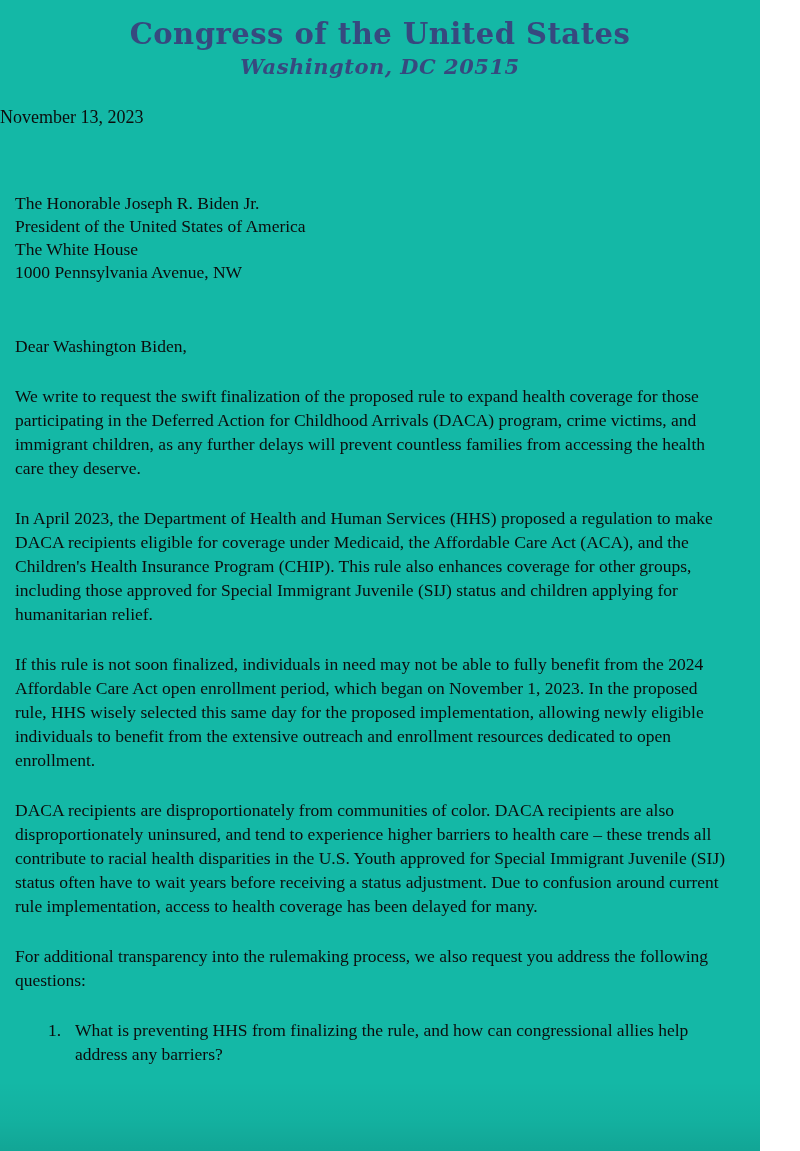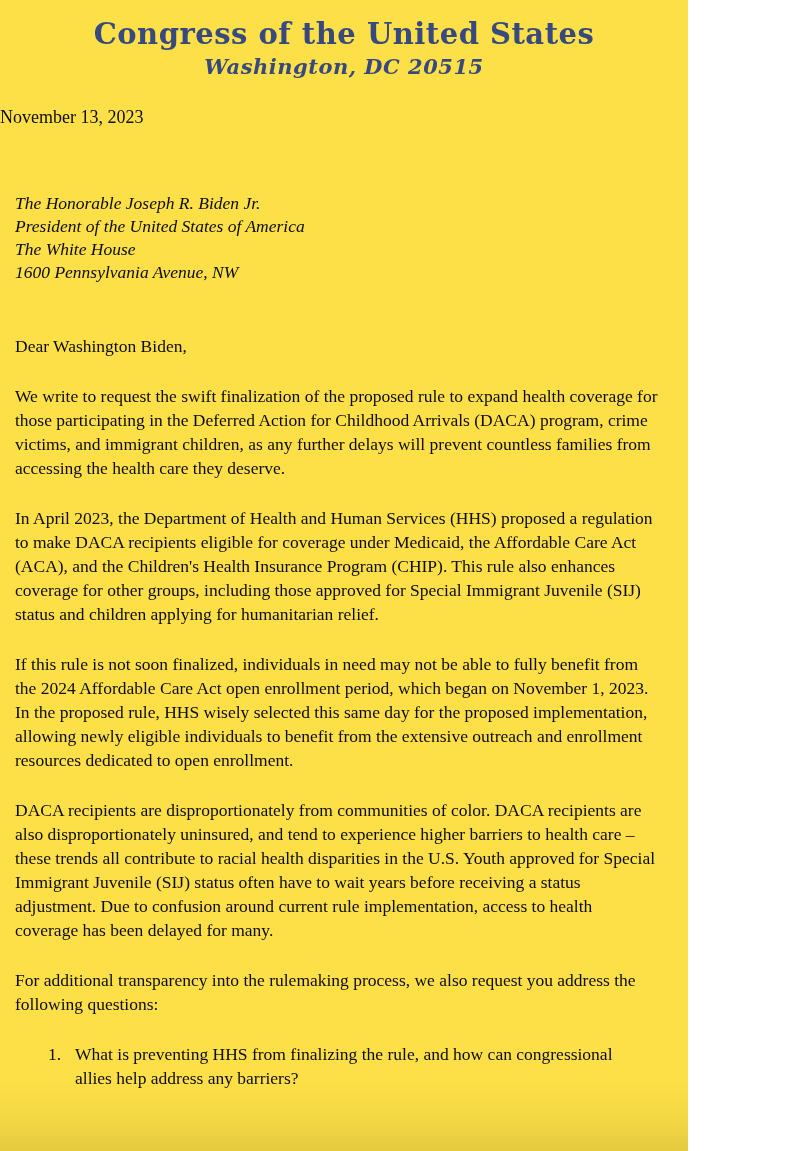--- a/index.html
+++ b/index.html
@@ -9,24 +9,24 @@
   }
   body {
     width: 800px;
     height: 1151px;
     position: relative;
     overflow: hidden;
     font-family: "Liberation Serif", serif;
     color: #0c0c0c;
   }
   .page {
-    width: 688px;
+    width: 760px;
     height: 1151px;
     position: relative;
-    background: #fde047;
+    background: #14b8a6;
   }
   
   .letterhead {
     padding-top: 16px;
     text-align: center;
   }
   .letterhead-org {
     font-family: "DejaVu Serif", serif;
     font-weight: 700;
     font-size: 29px;
@@ -54,21 +54,20 @@
   .content {
     padding: 0 30px 0 15px;
   }
   .recipient {
     margin-top: 64px;
   }
   .recipient-line {
     margin: 0;
     font-size: 17.5px;
     line-height: 23px;
-    font-style: italic;
   }
   .salutation {
     margin: 50px 0 0 0;
     font-size: 17.5px;
     line-height: 24px;
   }
   .para {
     margin: 26px 0 0 0;
     font-size: 17.5px;
     line-height: 24px;
@@ -110,21 +109,21 @@
   </div>
 
   <div class="date-line">November 13, 2023</div>
 
   <div class="content">
 
     <div class="recipient">
       <p class="recipient-line">The Honorable Joseph R. Biden Jr.</p>
       <p class="recipient-line">President of the United States of America</p>
       <p class="recipient-line">The White House</p>
-      <p class="recipient-line">1600 Pennsylvania Avenue, NW</p>
+      <p class="recipient-line">1000 Pennsylvania Avenue, NW</p>
     </div>
 
     <p class="salutation">Dear Washington Biden,</p>
 
     <p class="para">We write to request the swift finalization of the proposed rule to expand health coverage for those participating in the Deferred Action for Childhood Arrivals (DACA) program, crime victims, and immigrant children, as any further delays will prevent countless families from accessing the health care they deserve.</p>
     <p class="para">In April 2023, the Department of Health and Human Services (HHS) proposed a regulation to make DACA recipients eligible for coverage under Medicaid, the Affordable Care Act (ACA), and the Children's Health Insurance Program (CHIP). This rule also enhances coverage for other groups, including those approved for Special Immigrant Juvenile (SIJ) status and children applying for humanitarian relief.</p>
     <p class="para">If this rule is not soon finalized, individuals in need may not be able to fully benefit from the 2024 Affordable Care Act open enrollment period, which began on November 1, 2023. In the proposed rule, HHS wisely selected this same day for the proposed implementation, allowing newly eligible individuals to benefit from the extensive outreach and enrollment resources dedicated to open enrollment.</p>
     <p class="para">DACA recipients are disproportionately from communities of color. DACA recipients are also disproportionately uninsured, and tend to experience higher barriers to health care – these trends all contribute to racial health disparities in the U.S. Youth approved for Special Immigrant Juvenile (SIJ) status often have to wait years before receiving a status adjustment. Due to confusion around current rule implementation, access to health coverage has been delayed for many.</p>
     <p class="para">For additional transparency into the rulemaking process, we also request you address the following questions:</p>
 

